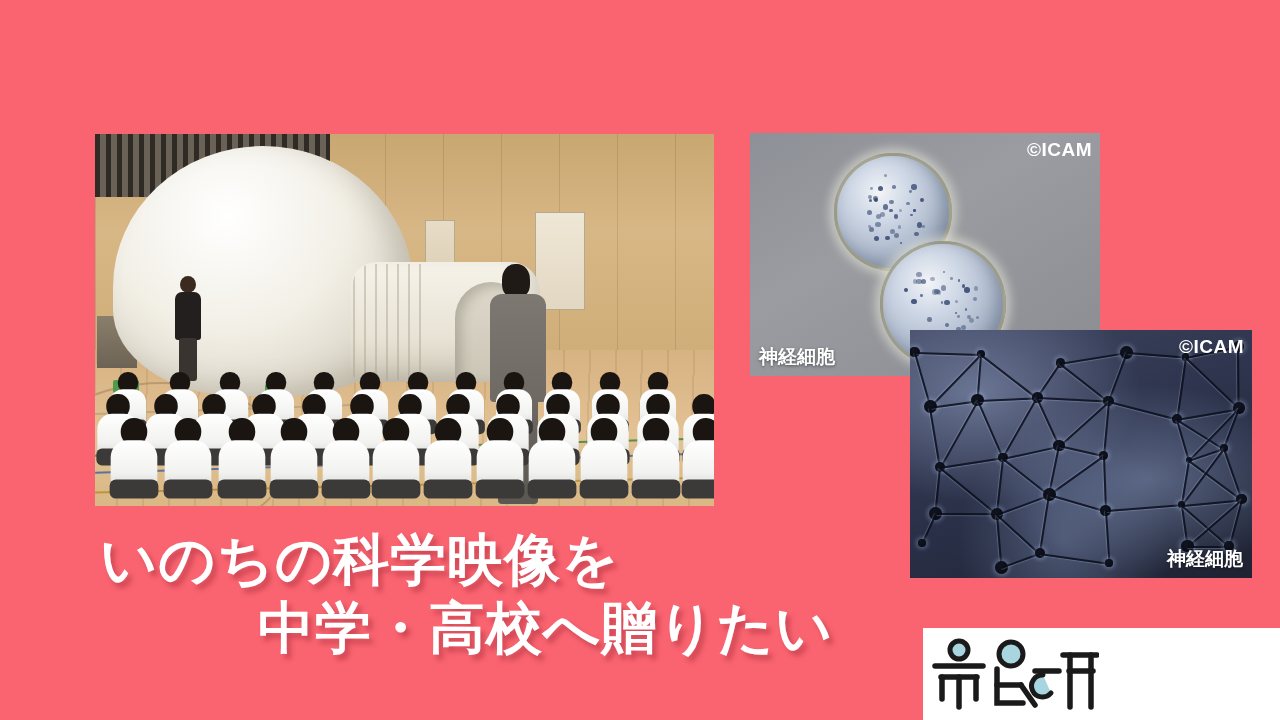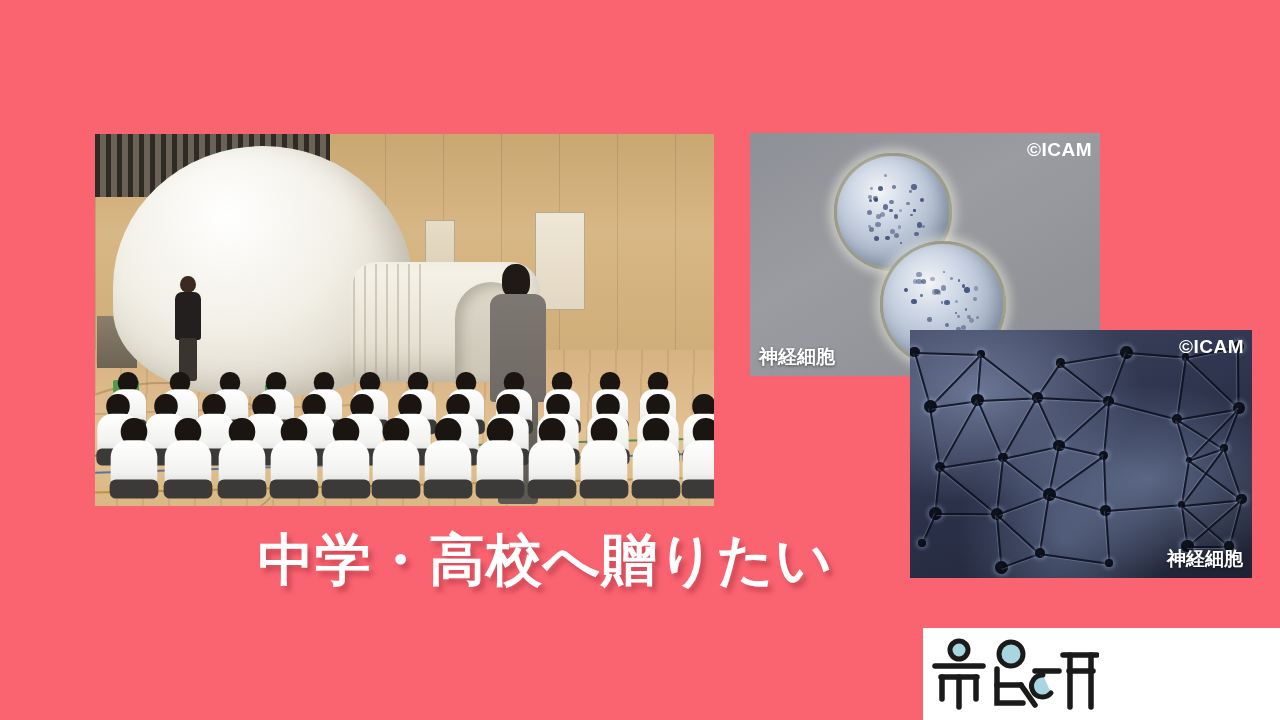--- a/index.html
+++ b/index.html
@@ -706,20 +706,21 @@
         <div class="soma" style="left: 195.306px; top: 229.319px; width: 7.39381px; height: 7.39381px;"></div>
         <div class="soma" style="left: 271.136px; top: 209.636px; width: 12.6494px; height: 12.6494px;"></div>
         <div class="neurite" style="left: 277.46px; top: 215.961px; width: 41.7659px; transform: rotate(-0.116488deg);"></div>
         <div class="soma" style="left: 314.415px; top: 211.065px; width: 9.62224px; height: 9.62224px;"></div>
       </div>
     <div class="watermark">©ICAM</div>
     <div class="photo-caption caption-br">神経細胞</div>
   </div>
 
   <div class="message">
+    <div class="msg-line-1">いのちの科学映像を</div>
     <div class="msg-line-2">中学・高校へ贈りたい</div>
   </div>
 
   <div id="logo-box">
     <div class="logo-mark">
       <svg viewBox="0 0 168 78" width="168" height="78">
         <g fill="none" stroke="#1a1a1a" stroke-width="5.5" stroke-linecap="round">
 
           <circle cx="28" cy="15" r="9" fill="#a9d5e0" stroke="#1a1a1a" stroke-width="5"></circle>
           <line x1="4" y1="31" x2="52" y2="31"></line>

